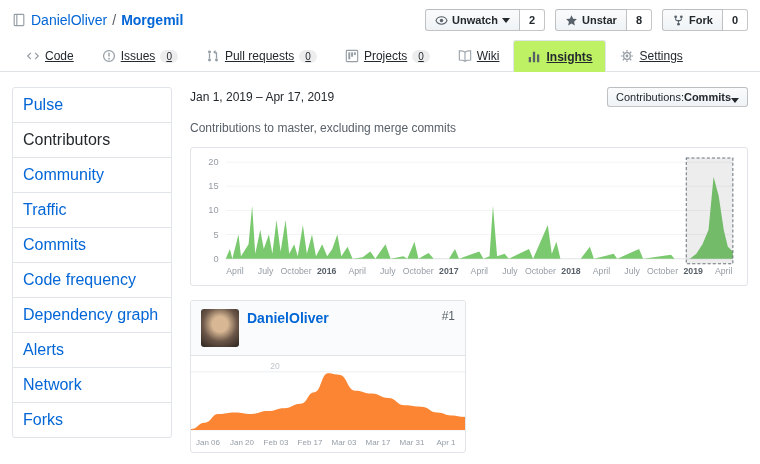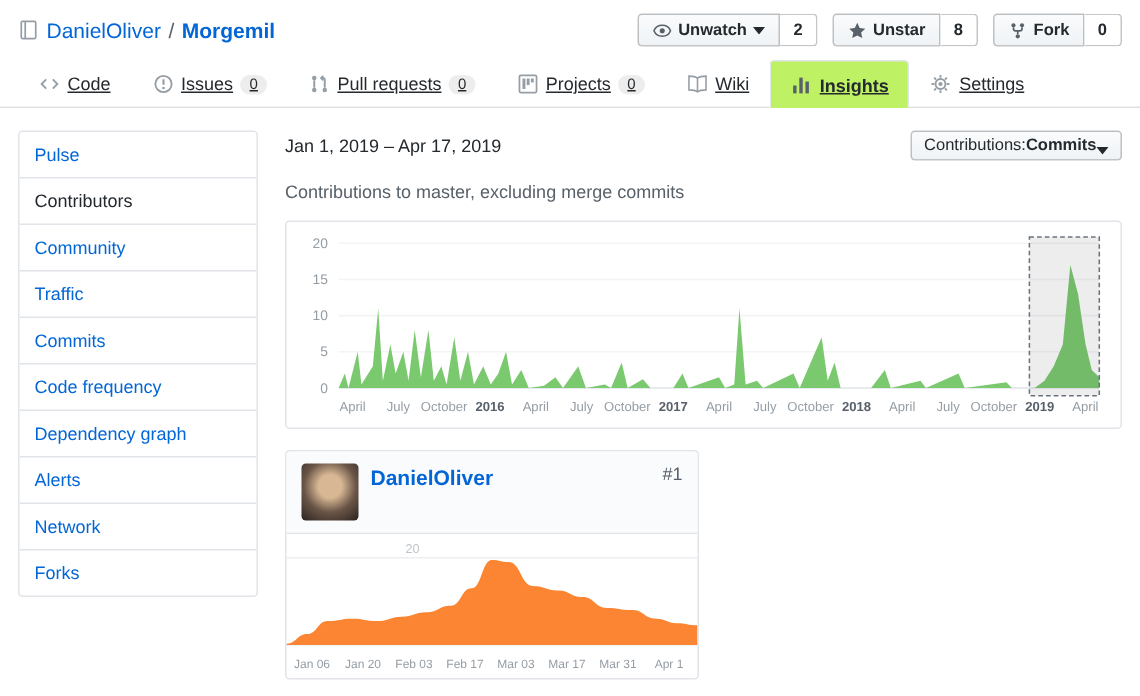--- a/index.html
+++ b/index.html
@@ -52,21 +52,21 @@
   }
   .reponav-item.selected .ic { color:#586069; }
   .counter { background:rgba(27,31,35,.08); border-radius:10px; padding:1px 6px; font-size:10px; font-weight:400; }
 
   
   .container { display:flex; gap:18px; padding:15px 12px; }
   .menu {
     width:160px; flex:0 0 160px; align-self:flex-start;
     border:1px solid #e1e4e8; border-radius:3px; background:#fff;
   }
-  .menu-item { display:block; padding:8px 10px; color:#0366d6; border-top:1px solid #e1e4e8; font-size:12px; }
+  .menu-item { display:block; padding:8px 10px; color:#0366d6; border-top:1px solid #e1e4e8; font-size:16px; }
   .menu-item:first-child { border-top:0; }
   .menu-item.selected { color:#24292e; cursor:default; }
   .main { flex:1 1 auto; min-width:0; }
 
   .heading-row { display:flex; justify-content:space-between; align-items:center; }
   .date-range { font-size:12px; font-weight:400; margin:0; color:#24292e; }
   .btn-sm {
     display:flex; align-items:flex-end; gap:0;
     font-family:inherit; font-size:11px; color:#24292e;
     background:linear-gradient(#fafbfc,#eff3f6);

